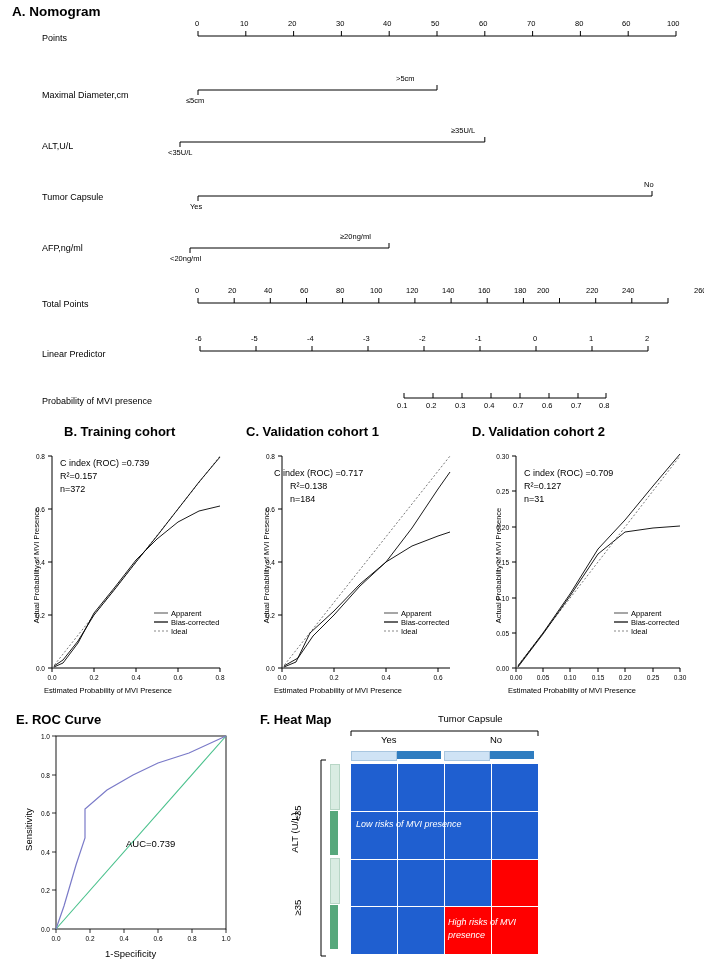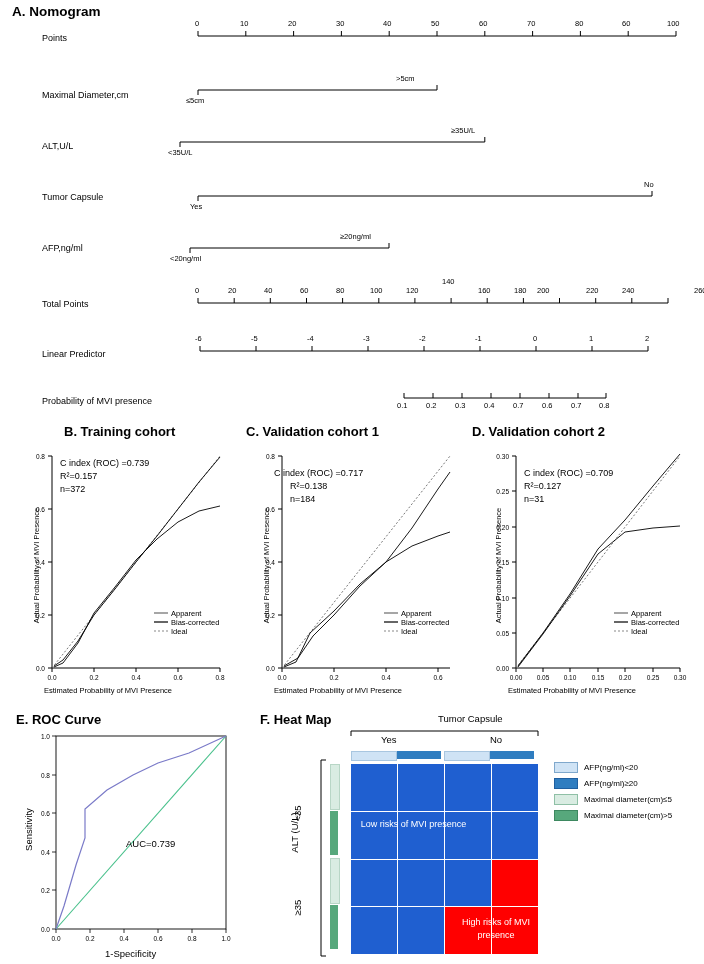--- a/index.html
+++ b/index.html
@@ -8,21 +8,21 @@
   .ttl{font-size:13.5px;font-weight:bold;}
   .lbl{font-size:9.5px;}
   .tiny{font-size:7.5px;}
   .nom-row-label{position:absolute;font-size:9px;}
   svg{display:block;}
   .cal-title{font-size:13px;font-weight:bold;}
   .axis-text{font-size:6.5px;fill:#000;}
   .note{font-size:9px;}
   .legend-txt{font-size:8px;}
   .hm-cell{position:absolute;}
-  .hm-label{position:absolute;font-size:9px;color:#fff;text-align:center;}
+  .hm-label{position:absolute;font-size:9px;color:#fff;font-style:italic;}
 </style>
 </head>
 <body>
 
 <div class="panel" style="left:0;top:0;width:704px;height:418px;">
   <div class="ttl" style="position:absolute;left:12px;top:4px;">A. Nomogram</div>
 
   <div class="nom-row-label" style="left:42px;top:33px;">Points</div>
   <div class="nom-row-label" style="left:42px;top:90px;">Maximal Diameter,cm</div>
   <div class="nom-row-label" style="left:42px;top:141px;">ALT,U/L</div>
@@ -149,21 +149,21 @@
   <div class="tiny" style="position:absolute;left:170px;top:254px;">&lt;20ng/ml</div>
   <div class="tiny" style="position:absolute;left:340px;top:232px;">≥20ng/ml</div>
 
   <div class="tiny" style="position:absolute;left:195px;top:286px;">0</div>
   <div class="tiny" style="position:absolute;left:228px;top:286px;">20</div>
   <div class="tiny" style="position:absolute;left:264px;top:286px;">40</div>
   <div class="tiny" style="position:absolute;left:300px;top:286px;">60</div>
   <div class="tiny" style="position:absolute;left:336px;top:286px;">80</div>
   <div class="tiny" style="position:absolute;left:370px;top:286px;">100</div>
   <div class="tiny" style="position:absolute;left:406px;top:286px;">120</div>
-  <div class="tiny" style="position:absolute;left:442px;top:277px;">140</div>
+  <div class="tiny" style="position:absolute;left:442px;top:286px;">140</div>
   <div class="tiny" style="position:absolute;left:478px;top:286px;">160</div>
   <div class="tiny" style="position:absolute;left:514px;top:286px;">180</div>
   <div class="tiny" style="position:absolute;left:537px;top:286px;">200</div>
   <div class="tiny" style="position:absolute;left:586px;top:286px;">220</div>
   <div class="tiny" style="position:absolute;left:622px;top:286px;">240</div>
   <div class="tiny" style="position:absolute;left:658px;top:286px;padding-left:36px;">260</div>
 
   <div class="tiny" style="position:absolute;left:195px;top:334px;">-6</div>
   <div class="tiny" style="position:absolute;left:251px;top:334px;">-5</div>
   <div class="tiny" style="position:absolute;left:307px;top:334px;">-4</div>
@@ -422,31 +422,13 @@
 
     <div style="background:#1f5fd0;"></div>
     <div style="background:#1f5fd0;"></div>
     <div style="background:#ff0000;"></div>
     <div style="background:#ff0000;"></div>
   </div>
 
   <div class="hm-label" style="left:98px;top:106px;width:115px;line-height:13px;">Low risks of MVI presence</div>
   <div class="hm-label" style="left:190px;top:204px;width:96px;line-height:13px;">High risks of MVI presence</div>
 
-  <div style="position:absolute;left:296px;top:50px;">
-    <div style="display:flex;align-items:center;margin-bottom:5px;">
-      <span style="width:22px;height:9px;background:#cfe3f5;border:1px solid #7fa8cc;display:inline-block;margin-right:6px;"></span>
-      <span class="legend-txt">AFP(ng/ml)&lt;20</span>
-    </div>
-    <div style="display:flex;align-items:center;margin-bottom:5px;">
-      <span style="width:22px;height:9px;background:#2f7dc0;border:1px solid #1f5fa0;display:inline-block;margin-right:6px;"></span>
-      <span class="legend-txt">AFP(ng/ml)≥20</span>
-    </div>
-    <div style="display:flex;align-items:center;margin-bottom:5px;">
-      <span style="width:22px;height:9px;background:#d9ece2;border:1px solid #8fc0a6;display:inline-block;margin-right:6px;"></span>
-      <span class="legend-txt">Maximal diameter(cm)≤5</span>
-    </div>
-    <div style="display:flex;align-items:center;">
-      <span style="width:22px;height:9px;background:#57a87c;border:1px solid #3d8860;display:inline-block;margin-right:6px;"></span>
-      <span class="legend-txt">Maximal diameter(cm)&gt;5</span>
-    </div>
-  </div>
 </div>
 
 </body></html>

